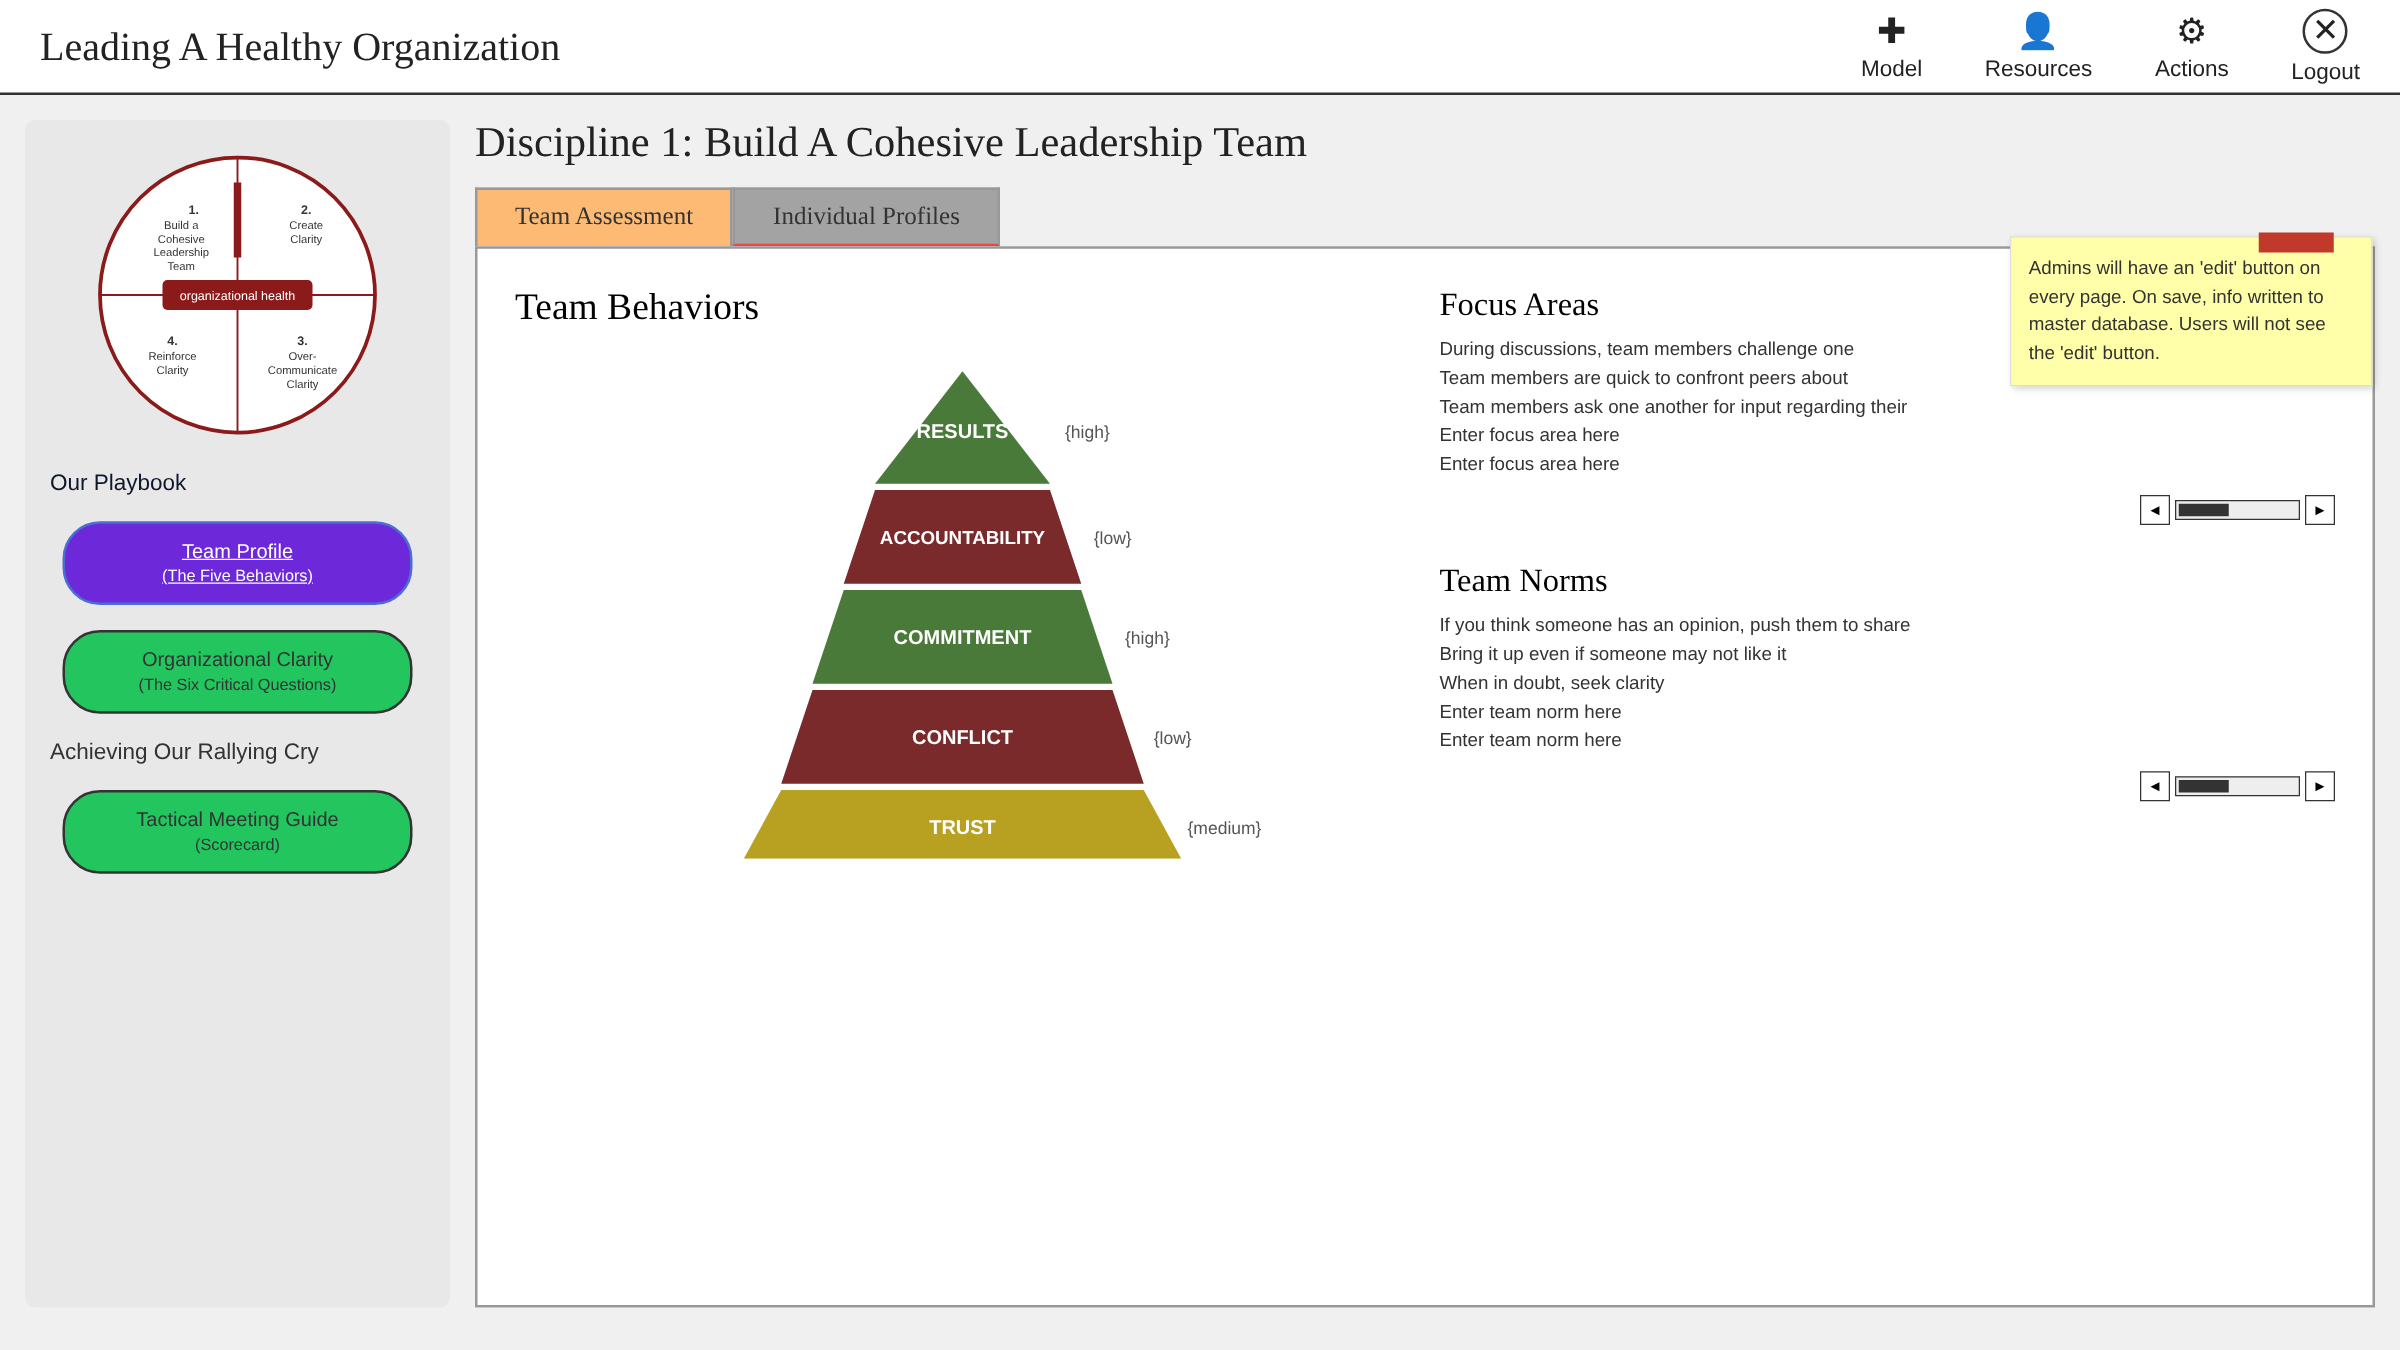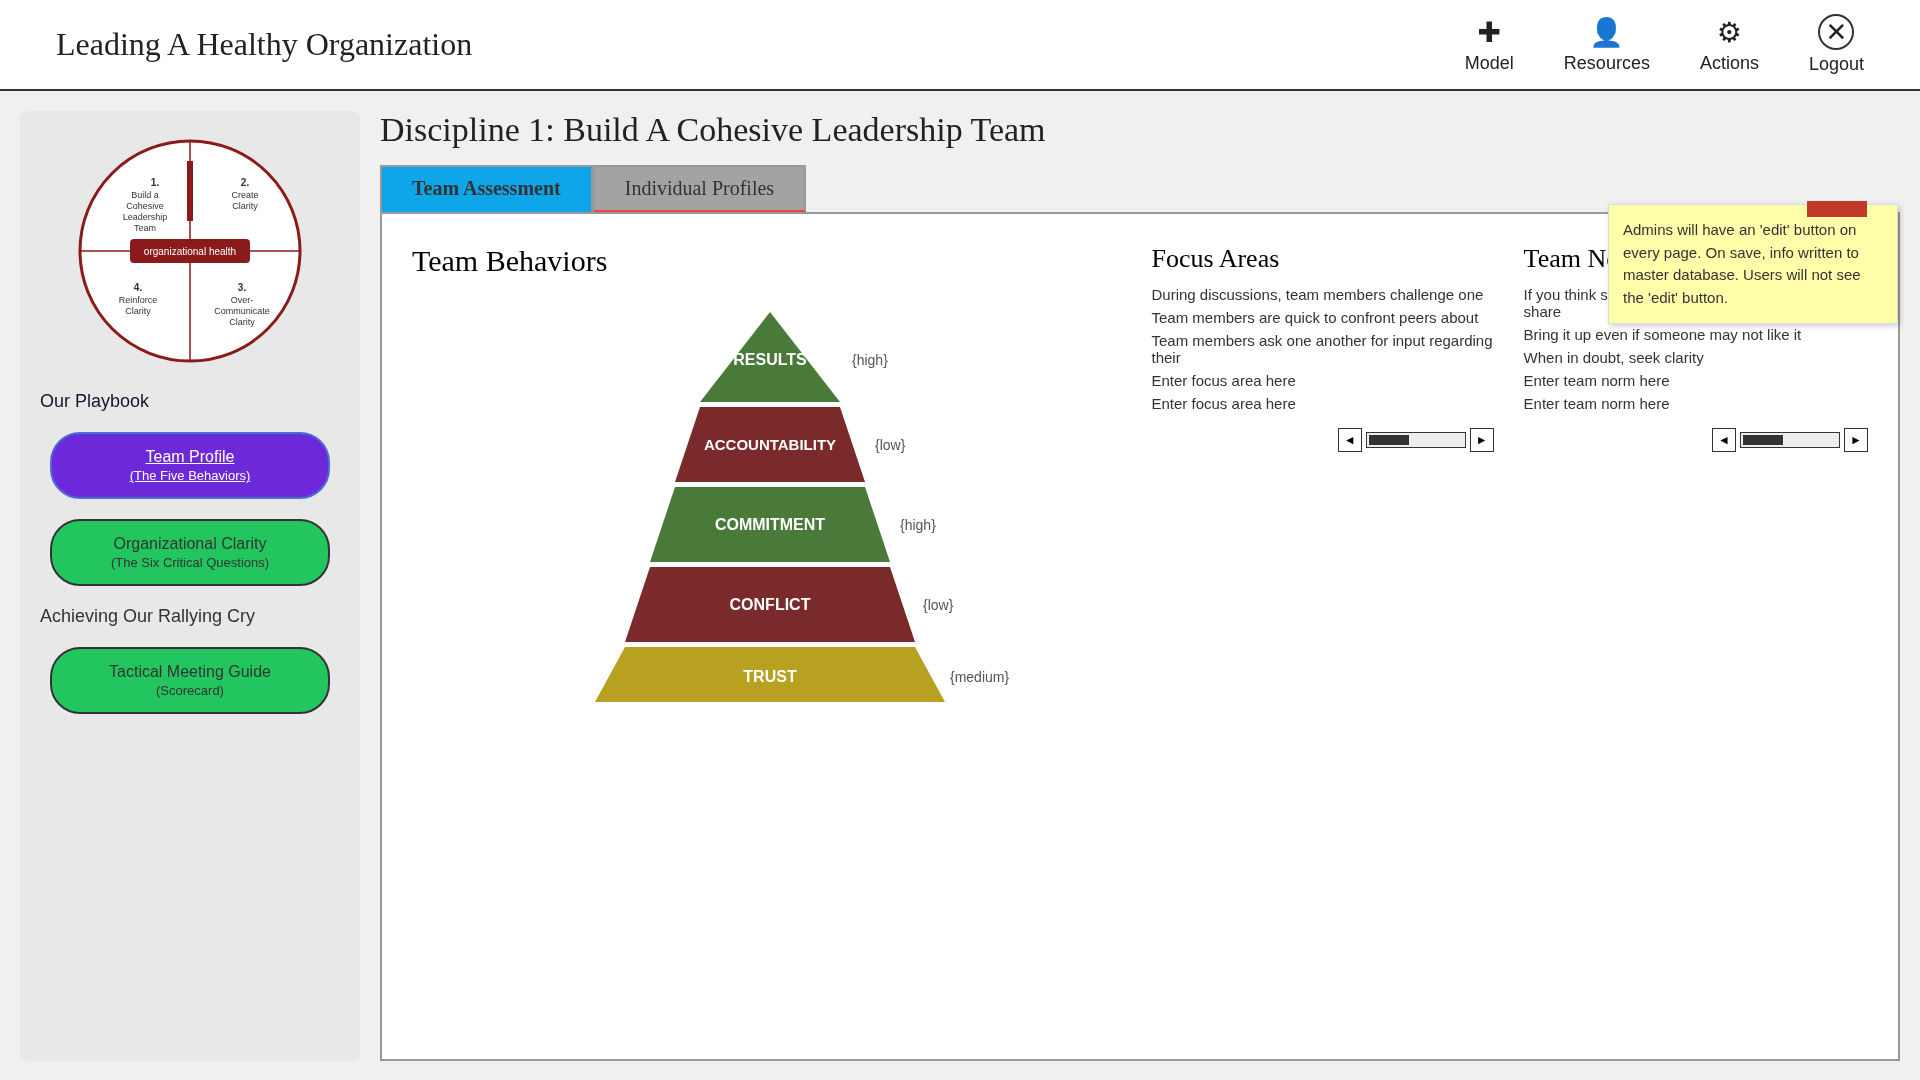--- a/index.html
+++ b/index.html
@@ -4,22 +4,22 @@
   <style>
     * { box-sizing: border-box; margin: 0; padding: 0; }
     body { font-family: Georgia, 'Times New Roman', serif; background: #f0f0f0; width: 1920px; height: 1080px; overflow: hidden; }
 
     
     .header {
       background: white;
       border-bottom: 2px solid #333;
       display: flex;
       align-items: center;
-      padding: 0 56px;
-      height: 91px;
+      padding: 0 32px;
+      height: 76px;
     }
     .header-title {
       font-size: 32px;
       font-weight: normal;
       color: #222;
       flex: 1;
       font-family: Georgia, serif;
     }
     .header-nav {
       display: flex;
@@ -129,24 +129,23 @@
       margin-bottom: 0;
     }
     .tab {
       padding: 10px 30px;
       font-size: 20px;
       cursor: pointer;
       border: 2px solid #999;
       font-family: Georgia, serif;
     }
     .tab.inactive {
-      background: #0ea5e9;
+      background: #fdba74;
       border-bottom: none;
       color: #333;
-      font-weight: bold;
     }
     .tab.active {
       background: #a3a3a3;
       border-bottom: 2px solid #ef4444;
       color: #333;
       font-weight: normal;
     }
 
     
     .content-panel {
@@ -174,21 +173,21 @@
       display: flex;
       justify-content: center;
       align-items: center;
       position: relative;
     }
 
     
     .right-section {
       flex: 1;
       display: flex;
-      flex-direction: row;
+      flex-direction: column;
       gap: 30px;
     }
 
     .focus-areas, .team-norms {
       display: flex;
       flex-direction: column;
     }
 
     .focus-heading {
       font-size: 26px;

